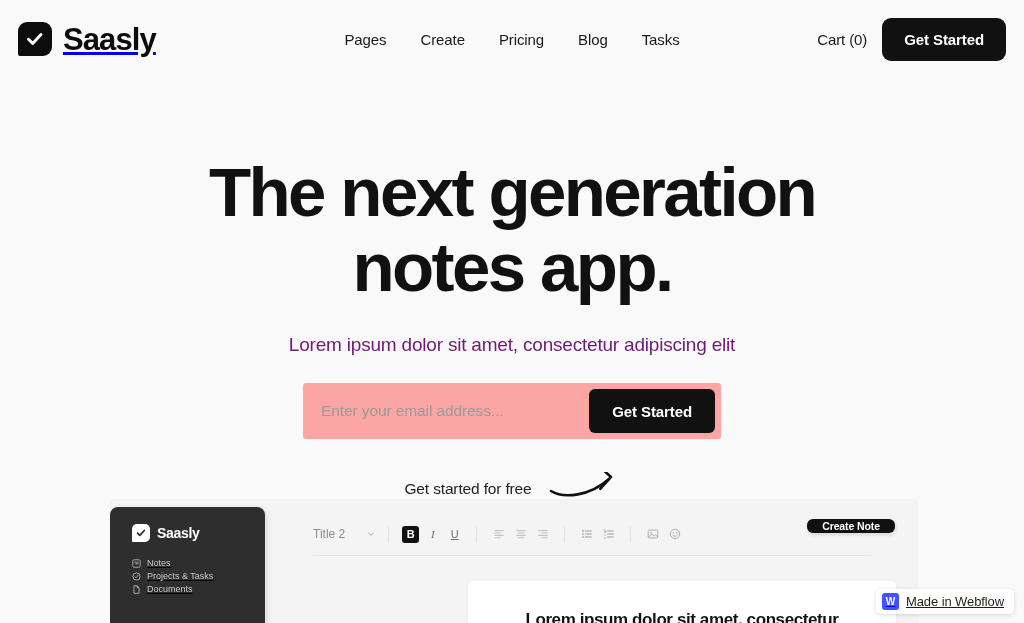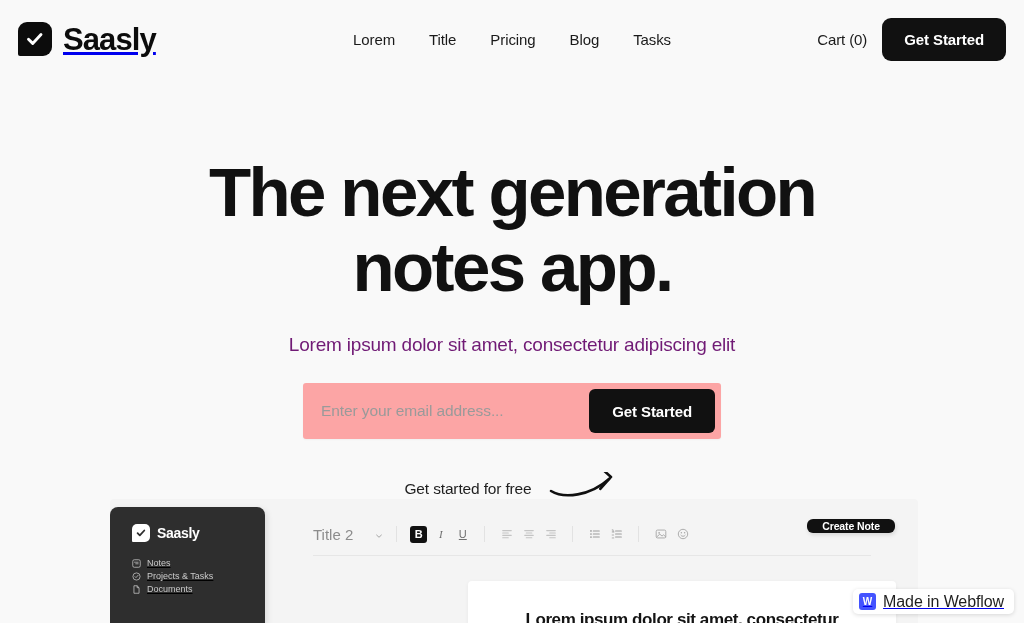--- a/index.html
+++ b/index.html
@@ -130,21 +130,21 @@
   .app-main {
     position:absolute; left:155px; top:0;
     width:653px; height:160px;
   }
   .app-toolbar {
     position:absolute; left:0; top:14px; width:653px; height:42px;
     display:flex; align-items:center; padding-left:48px;
   }
   .tb-select {
     display:flex; align-items:center; gap:22px;
-    font-size:15px; color:#8C8C8C; cursor:pointer;
+    font-size:12px; color:#8C8C8C; cursor:pointer;
   }
   .tb-div { width:1px; height:16px; background:#E2E2E2; margin:0 13px; }
   .tb-group { display:flex; align-items:center; gap:5px; }
   .tb-btn {
     width:17px; height:17px; display:flex; align-items:center; justify-content:center;
     border-radius:3px; cursor:pointer;
   }
   .tb-btn.active { background:#111111; }
   .tb-btn span { font-size:11px; line-height:1; color:#6F6F6F; font-weight:bold; }
   .tb-btn.active span { color:#FFFFFF; }
@@ -181,41 +181,41 @@
     height:25px; background:#FFFFFF; border-radius:5px;
     display:flex; align-items:center; gap:7px; padding:0 10px 0 6px;
     box-shadow:0 1px 4px rgba(0,0,0,0.14);
     cursor:pointer; z-index:20;
   }
   .wf-mark {
     width:17px; height:17px; background:#4353FF; border-radius:3px;
     display:flex; align-items:center; justify-content:center;
     color:#FFFFFF; font-size:10px; font-weight:bold; flex:none;
   }
-  .wf-text { font-size:16px; color:#1F1F1F; letter-spacing:-0.1px; white-space:nowrap; }
+  .wf-text { font-size:13px; color:#1F1F1F; letter-spacing:-0.1px; white-space:nowrap; }
 </style>
 </head>
 <body>
 
 <div class="page">
 
   <nav class="navbar">
 
     <a class="brand" href="#">
       <span class="brand-mark">
         <svg width="22" height="22" viewBox="0 0 22 22">
           <path d="M4.5 11.3 L8.7 15.4 L17 6.6" fill="none" stroke="#FFFFFF" stroke-width="2.9" stroke-linecap="round" stroke-linejoin="round"></path>
         </svg>
       </span>
       <span class="brand-name">Saasly</span>
     </a>
 
     <div class="nav-links">
-      <a class="nav-link" href="#">Lorem</a>
-      <a class="nav-link" href="#">Title</a>
+      <a class="nav-link" href="#">Pages</a>
+      <a class="nav-link" href="#">Create</a>
       <a class="nav-link" href="#">Pricing</a>
       <a class="nav-link" href="#">Blog</a>
       <a class="nav-link" href="#">Tasks</a>
     </div>
 
     <div class="nav-right">
       <a class="cart-link" href="#">Cart (0)</a>
       <button class="btn-dark">Get Started</button>
     </div>
   </nav>

